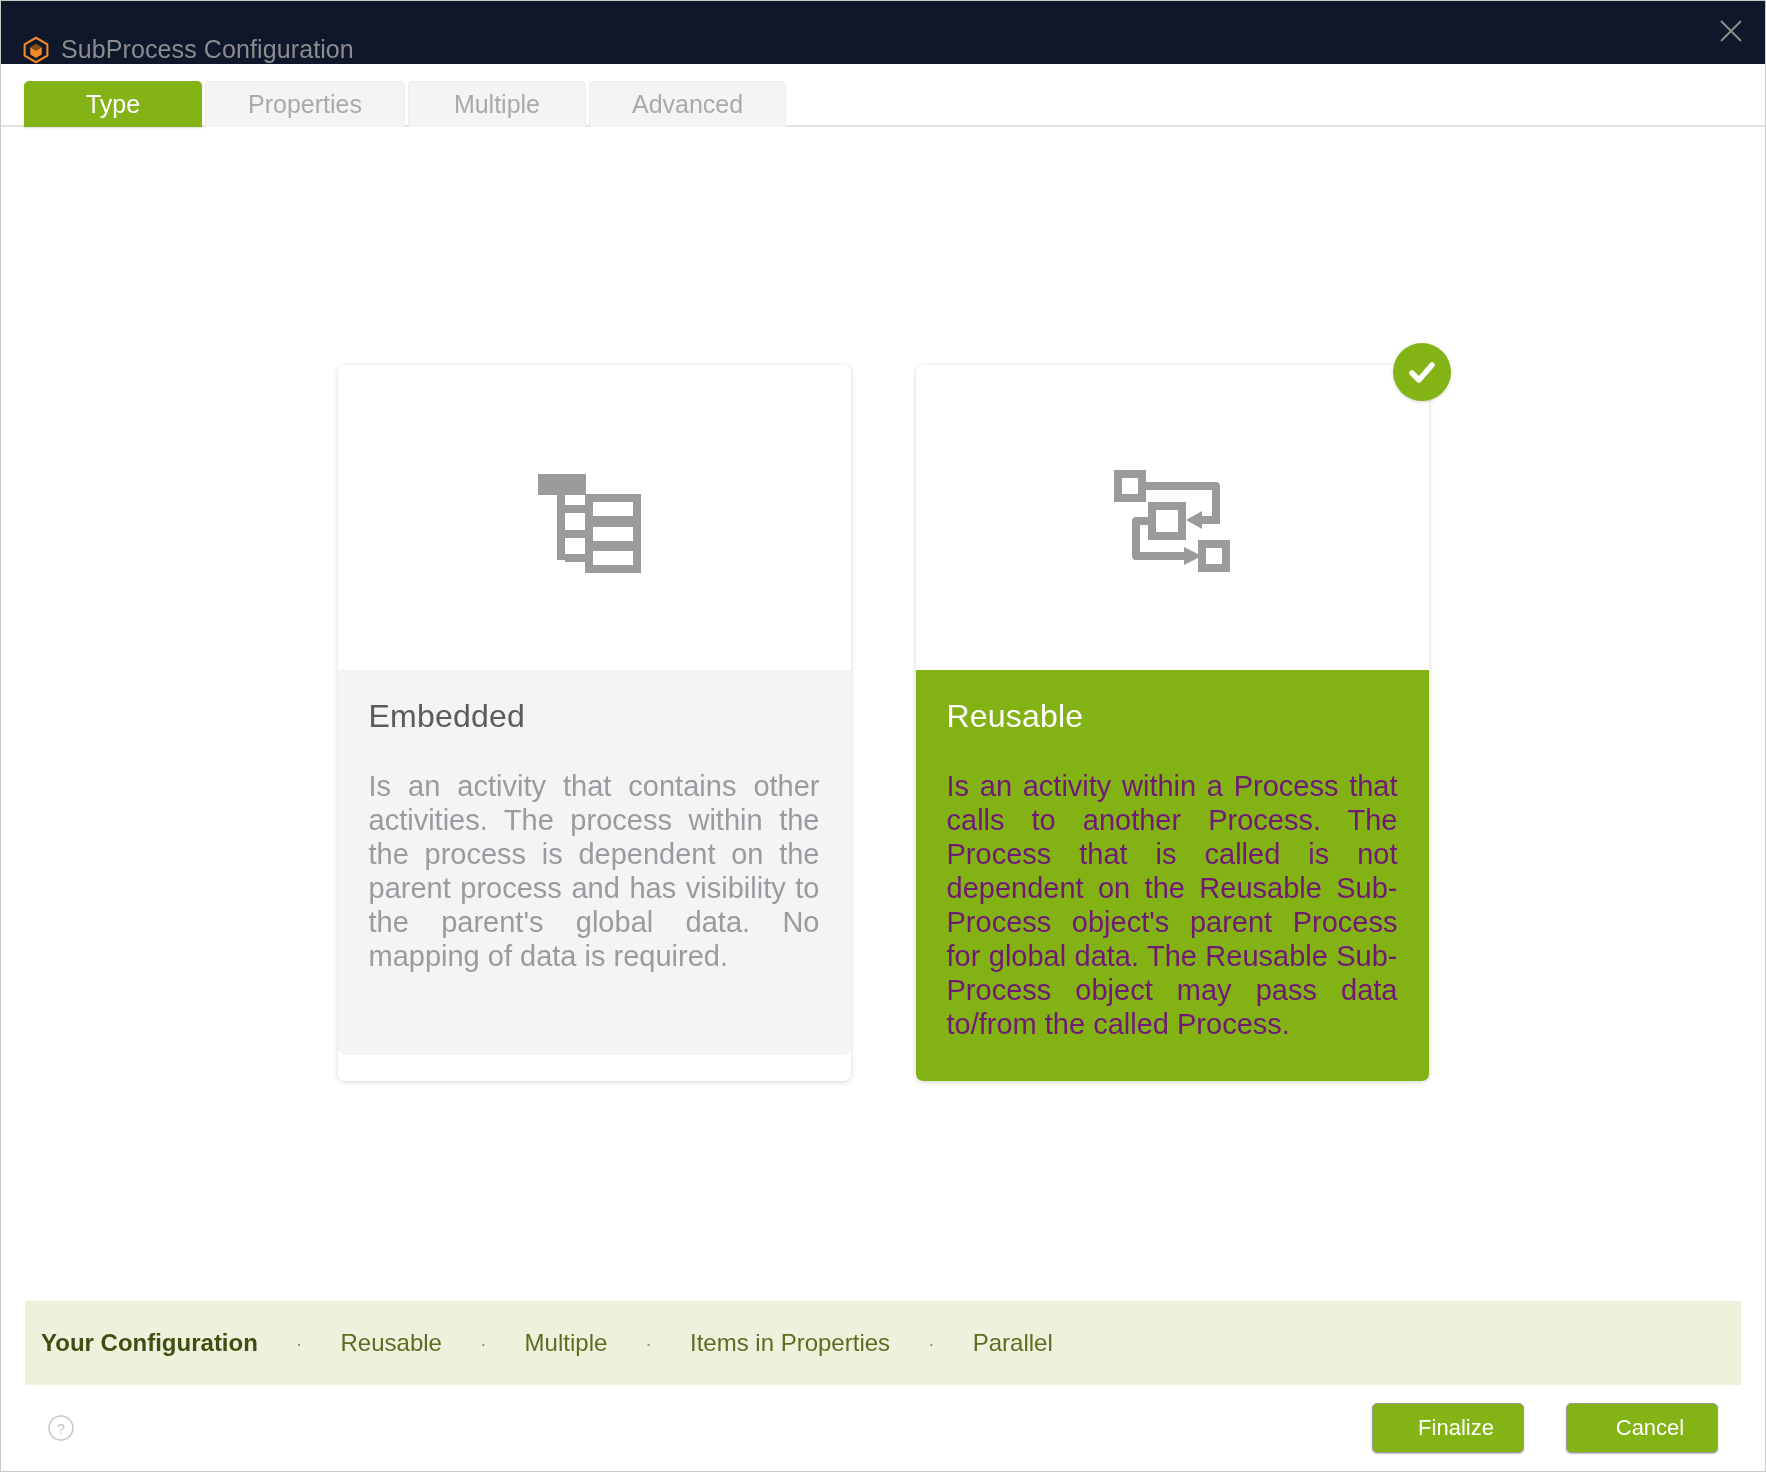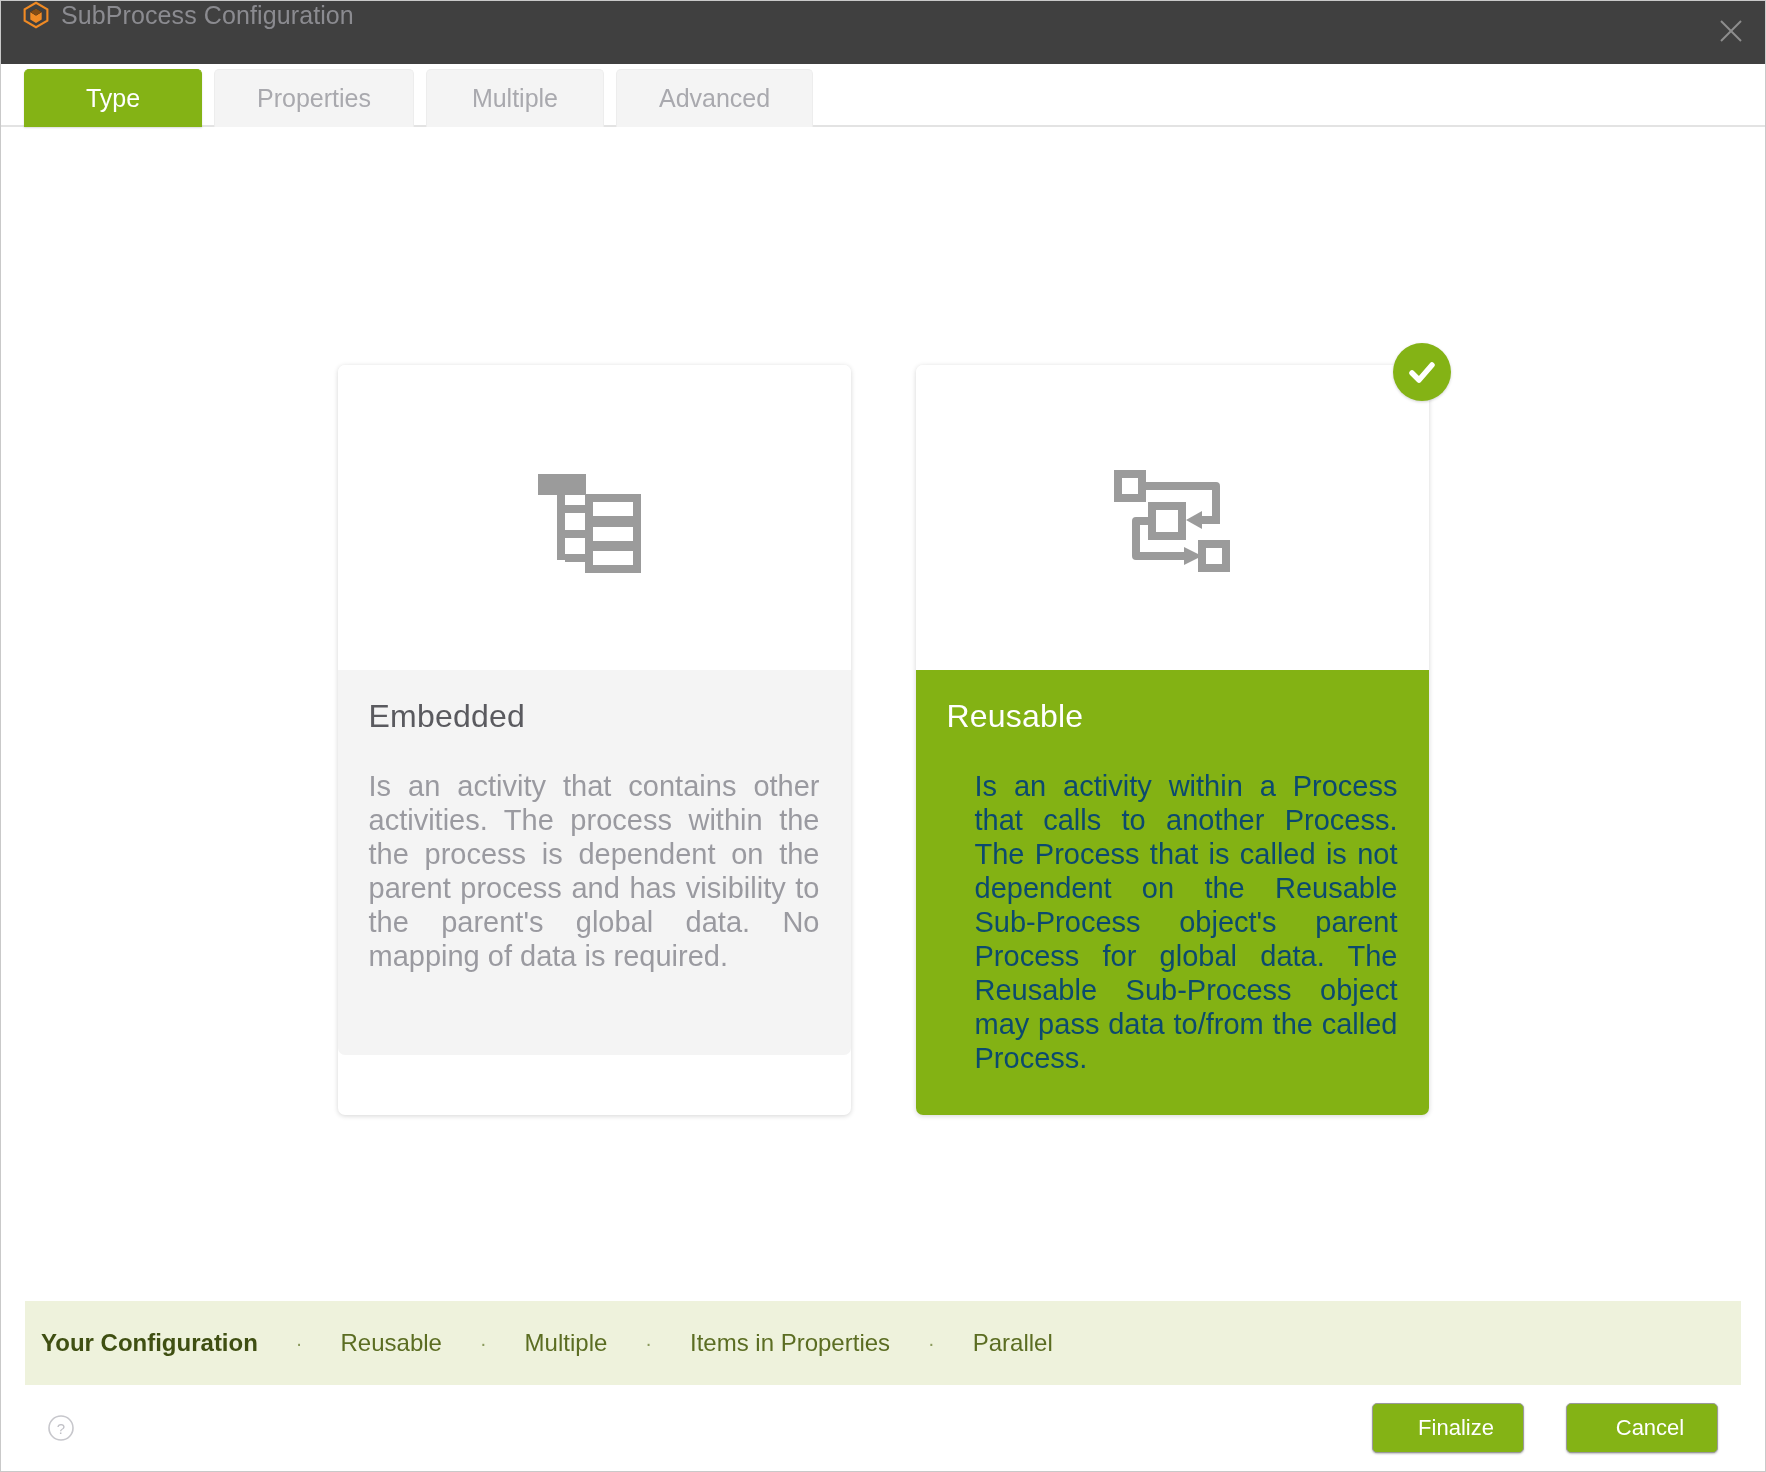--- a/index.html
+++ b/index.html
@@ -21,23 +21,23 @@
     display: flex;
     flex-direction: column;
   }
 
   
   .titlebar {
     position: relative;
     height: 63px;
     flex: 0 0 63px;
     display: flex;
-    align-items: flex-start;
+    align-items: flex-end;
     padding-left: 21px;
-    background: #404040;
+    background: #0f172a;
   }
   .app-icon {
     width: 28px; height: 28px;
     flex: 0 0 28px;
     margin-right: 11px;
     display: block;
   }
   .title-text {
     font-size: 25px;
     color: #8b8b90;
@@ -70,32 +70,32 @@
   .tabbar::after {
     content: "";
     position: absolute;
     left: 0; right: 0; bottom: 0;
     height: 2px;
     background: #e3e3e3;
   }
   .tab {
     position: relative;
     z-index: 2;
-    height: 58px;
+    height: 46px;
     min-width: 178px;
     padding: 0 42px;
     display: flex;
     align-items: center;
     justify-content: center;
     font-size: 25px;
     border-radius: 5px 5px 0 0;
     background: #f4f4f4;
     color: #a9a9ae;
     cursor: pointer;
-    margin-right: 12px;
+    margin-right: 3px;
     border: 1px solid #ededed;
     border-bottom: none;
   }
   .tab.active {
     background: #84b315;
     color: #ffffff;
     border-color: #84b315;
     box-shadow: 0 1px 2px rgba(0,0,0,0.14);
   }
 
@@ -138,21 +138,21 @@
     border-radius: 0 0 7px 7px;
     min-height: 385px;
   }
 
   .card.embedded .card-body { background: #f4f4f4; }
   .card.embedded .card-title { color: #5a5a5f; }
   .card.embedded .card-desc { color: #9a9aa0; }
 
   .card.reusable .card-body { background: #83b214; }
   .card.reusable .card-title { color: #ffffff; }
-  .card.reusable .card-desc { color: #0c4a6e; margin-left: 28px; }
+  .card.reusable .card-desc { color: #701a75; }
 
   .card-title {
     font-size: 32px;
     font-weight: 400;
     margin-bottom: 34px;
     letter-spacing: 0.2px;
   }
 
   .card-desc {
     font-size: 29px;

